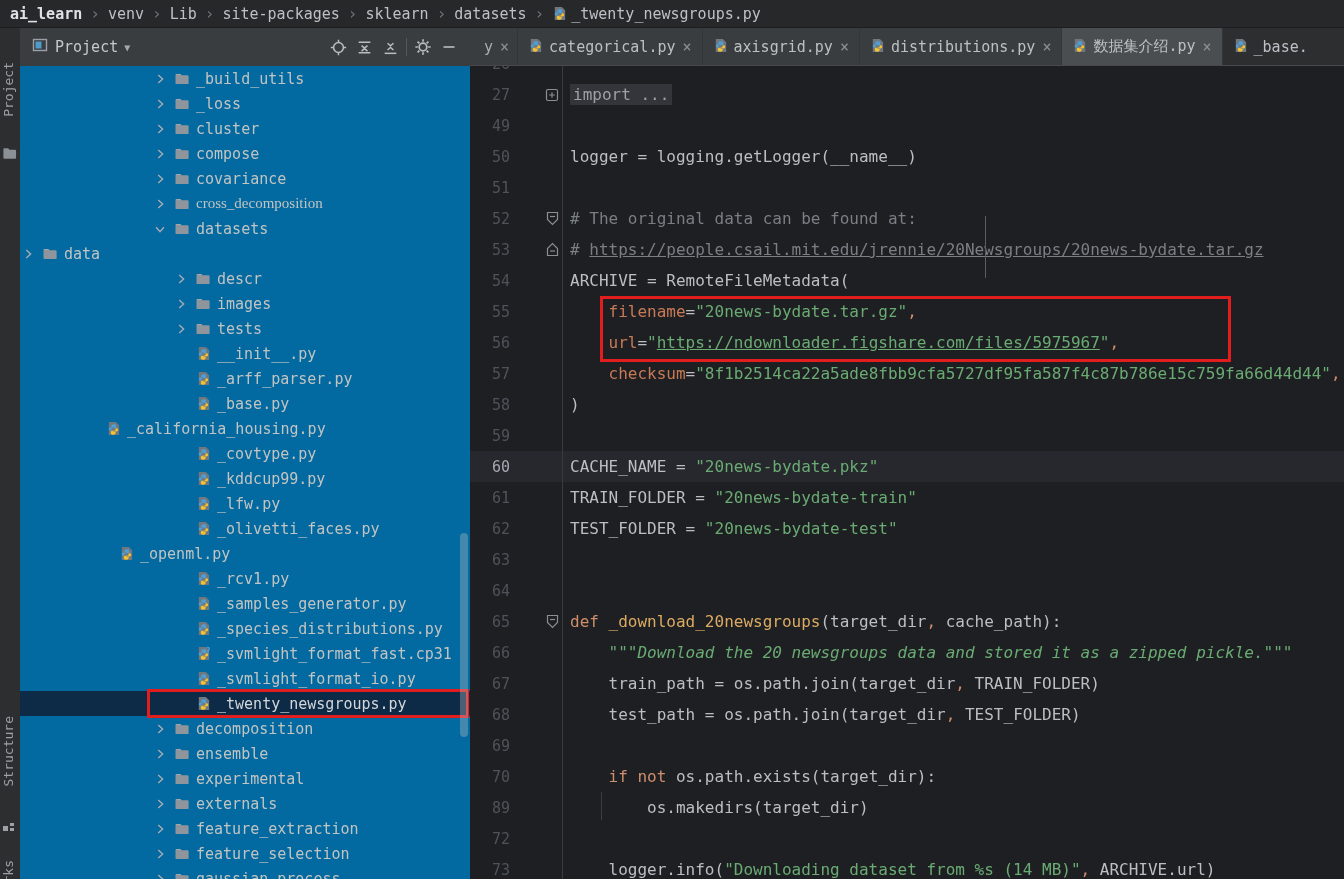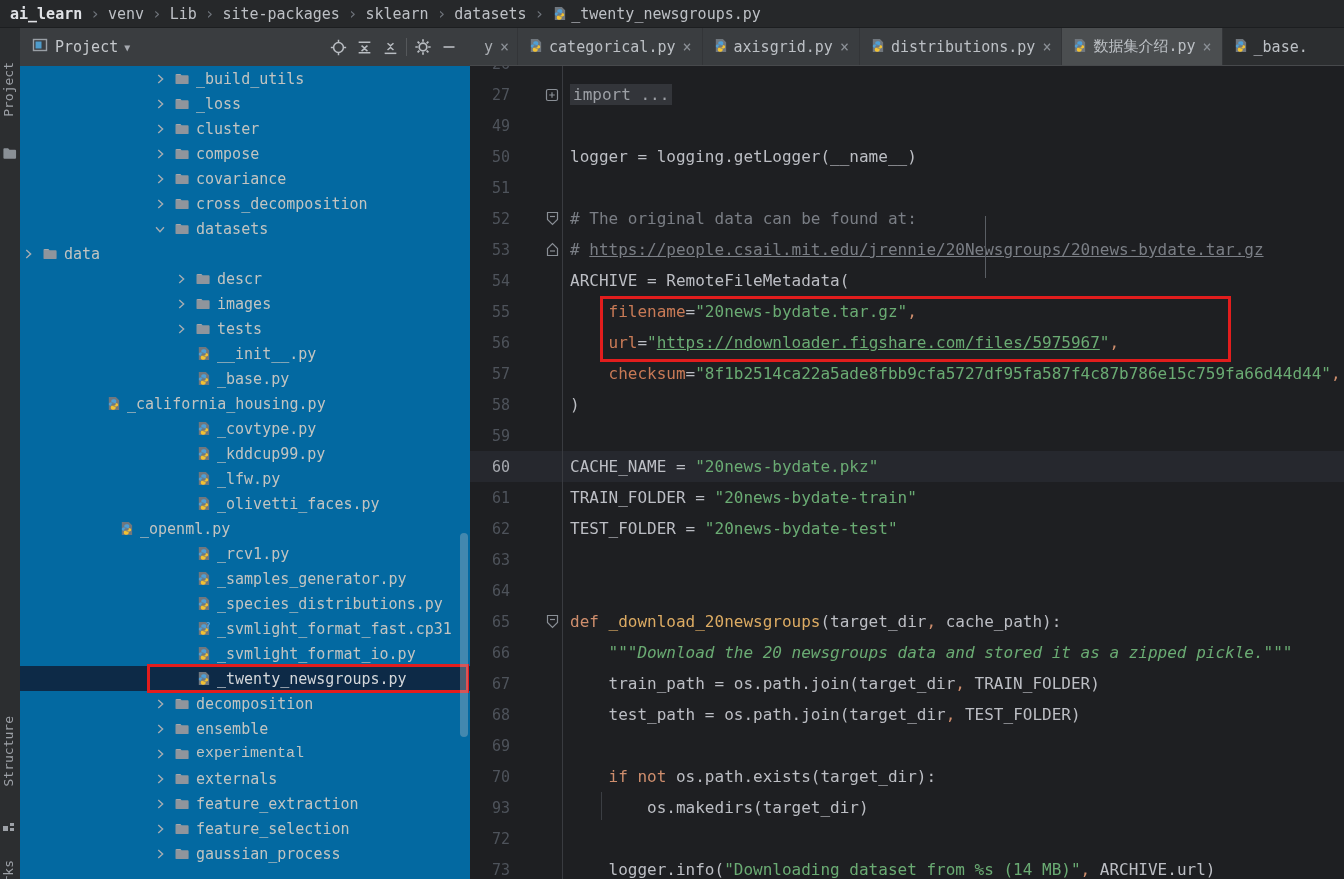--- a/index.html
+++ b/index.html
@@ -233,21 +233,21 @@
               </svg>
             </span>
             <span class="tico">
               <svg width="16" height="16" viewBox="0 0 16 16">
                 <path fill="#8f959c" d="M1.5 3.8c0-.5.4-.9.9-.9h3.8l1.5 1.4h6c.5 0 .9.4.9.9v7c0 .5-.4.9-.9.9H2.4c-.5 0-.9-.4-.9-.9z"></path>
                 <path fill="#aab0b6" d="M2.4 2.9h3.8l.8.8H2.4z"></path>
               </svg>
             </span>
             <span class="tlabel">covariance</span>
           </div>
-          <div class="trow" style="padding-left: 132px;">
+          <div class="trow" style="padding-left: 132px; font-family: Liberation Serif, serif;">
             <span class="tchev">
               <svg width="14" height="14" viewBox="0 0 16 16" fill="none" stroke="#a7adb3" stroke-width="1.6">
                 <path d="M6 3.5 11 8l-5 4.5"></path>
               </svg>
             </span>
             <span class="tico">
               <svg width="16" height="16" viewBox="0 0 16 16">
                 <path fill="#8f959c" d="M1.5 3.8c0-.5.4-.9.9-.9h3.8l1.5 1.4h6c.5 0 .9.4.9.9v7c0 .5-.4.9-.9.9H2.4c-.5 0-.9-.4-.9-.9z"></path>
                 <path fill="#aab0b6" d="M2.4 2.9h3.8l.8.8H2.4z"></path>
               </svg>
@@ -327,20 +327,31 @@
           <div class="trow" style="padding-left: 153px;">
             <span class="tchev"></span>
             <span class="tico">
               <svg width="15" height="15" viewBox="0 0 16 16">
   <path fill="#70777e" d="M3 1h7.5L14 4.5V15H3z"></path>
   <path fill="#4e9fd6" d="M7.9 3.4c-1.6 0-2.2.8-2.2 1.7v1.2h2.3v.5H4.8c-1 0-1.8.7-1.8 1.8s.8 1.8 1.8 1.8h.9V9.2c0-.8.7-1.5 1.6-1.5h2.2c.8 0 1.4-.6 1.4-1.4V5.1c0-.9-.6-1.7-1.9-1.7z"></path>
   <path fill="#f2c233" d="M8.1 14.6c1.6 0 2.2-.8 2.2-1.7v-1.2H8v-.5h3.2c1 0 1.8-.7 1.8-1.8s-.8-1.8-1.8-1.8h-.9v1.2c0 .8-.7 1.5-1.6 1.5H6.5c-.8 0-1.4.6-1.4 1.4v1.2c0 .9.6 1.7 2 1.7z"></path>
   </svg>
             </span>
             <span class="tlabel">__init__.py</span>
+          </div>
+          <div class="trow" style="padding-left: 153px;">
+            <span class="tchev"></span>
+            <span class="tico">
+              <svg width="15" height="15" viewBox="0 0 16 16">
+  <path fill="#70777e" d="M3 1h7.5L14 4.5V15H3z"></path>
+  <path fill="#4e9fd6" d="M7.9 3.4c-1.6 0-2.2.8-2.2 1.7v1.2h2.3v.5H4.8c-1 0-1.8.7-1.8 1.8s.8 1.8 1.8 1.8h.9V9.2c0-.8.7-1.5 1.6-1.5h2.2c.8 0 1.4-.6 1.4-1.4V5.1c0-.9-.6-1.7-1.9-1.7z"></path>
+  <path fill="#f2c233" d="M8.1 14.6c1.6 0 2.2-.8 2.2-1.7v-1.2H8v-.5h3.2c1 0 1.8-.7 1.8-1.8s-.8-1.8-1.8-1.8h-.9v1.2c0 .8-.7 1.5-1.6 1.5H6.5c-.8 0-1.4.6-1.4 1.4v1.2c0 .9.6 1.7 2 1.7z"></path>
+  </svg>
+            </span>
+            <span class="tlabel">_arff_parser.py</span>
           </div>
           <div class="trow" style="padding-left: 153px;">
             <span class="tchev"></span>
             <span class="tico">
               <svg width="15" height="15" viewBox="0 0 16 16">
   <path fill="#70777e" d="M3 1h7.5L14 4.5V15H3z"></path>
   <path fill="#4e9fd6" d="M7.9 3.4c-1.6 0-2.2.8-2.2 1.7v1.2h2.3v.5H4.8c-1 0-1.8.7-1.8 1.8s.8 1.8 1.8 1.8h.9V9.2c0-.8.7-1.5 1.6-1.5h2.2c.8 0 1.4-.6 1.4-1.4V5.1c0-.9-.6-1.7-1.9-1.7z"></path>
   <path fill="#f2c233" d="M8.1 14.6c1.6 0 2.2-.8 2.2-1.7v-1.2H8v-.5h3.2c1 0 1.8-.7 1.8-1.8s-.8-1.8-1.8-1.8h-.9v1.2c0 .8-.7 1.5-1.6 1.5H6.5c-.8 0-1.4.6-1.4 1.4v1.2c0 .9.6 1.7 2 1.7z"></path>
   </svg>
             </span>
@@ -501,21 +512,21 @@
               </svg>
             </span>
             <span class="tico">
               <svg width="16" height="16" viewBox="0 0 16 16">
                 <path fill="#8f959c" d="M1.5 3.8c0-.5.4-.9.9-.9h3.8l1.5 1.4h6c.5 0 .9.4.9.9v7c0 .5-.4.9-.9.9H2.4c-.5 0-.9-.4-.9-.9z"></path>
                 <path fill="#aab0b6" d="M2.4 2.9h3.8l.8.8H2.4z"></path>
               </svg>
             </span>
             <span class="tlabel">ensemble</span>
           </div>
-          <div class="trow" style="padding-left: 132px; font-family: Liberation Mono, monospace;">
+          <div class="trow" style="padding-left: 132px;">
             <span class="tchev">
               <svg width="14" height="14" viewBox="0 0 16 16" fill="none" stroke="#a7adb3" stroke-width="1.6">
                 <path d="M6 3.5 11 8l-5 4.5"></path>
               </svg>
             </span>
             <span class="tico">
               <svg width="16" height="16" viewBox="0 0 16 16">
                 <path fill="#8f959c" d="M1.5 3.8c0-.5.4-.9.9-.9h3.8l1.5 1.4h6c.5 0 .9.4.9.9v7c0 .5-.4.9-.9.9H2.4c-.5 0-.9-.4-.9-.9z"></path>
                 <path fill="#aab0b6" d="M2.4 2.9h3.8l.8.8H2.4z"></path>
               </svg>
@@ -664,21 +675,21 @@
             <div class="crow"><span class="lnum">64</span><span class="gmark"></span><span class="codeln"></span></div>
             <div class="crow"><span class="lnum">65</span><span class="gmark"><svg width="13" height="15" viewBox="0 0 13 15" fill="none" stroke="#8a8f96" stroke-width="1.2">
                   <path d="M1.5 1.5h10v7l-5 5-5-5z"></path>
                   <path d="M4 5.5h5"></path>
                 </svg></span><span class="codeln"><span class="k">def </span><span class="fn">_download_20newsgroups</span><span class="d">(target_dir</span><span class="p">,</span><span class="d"> cache_path):</span></span></div>
             <div class="crow"><span class="lnum">66</span><span class="gmark"></span><span class="codeln"><span class="d">    </span><span class="ds">"""Download the 20 newsgroups data and stored it as a zipped pickle."""</span></span></div>
             <div class="crow"><span class="lnum">67</span><span class="gmark"></span><span class="codeln"><span class="d">    train_path = os.path.join(target_dir</span><span class="p">,</span><span class="d"> TRAIN_FOLDER)</span></span></div>
             <div class="crow"><span class="lnum">68</span><span class="gmark"></span><span class="codeln"><span class="d">    test_path = os.path.join(target_dir</span><span class="p">,</span><span class="d"> TEST_FOLDER)</span></span></div>
             <div class="crow"><span class="lnum">69</span><span class="gmark"></span><span class="codeln"></span></div>
             <div class="crow"><span class="lnum">70</span><span class="gmark"></span><span class="codeln"><span class="d">    </span><span class="k">if not </span><span class="d">os.path.exists(target_dir):</span></span></div>
-            <div class="crow"><span class="lnum">93</span><span class="gmark"></span><span class="codeln"><span class="d">        os.makedirs(target_dir)</span></span></div>
+            <div class="crow"><span class="lnum">89</span><span class="gmark"></span><span class="codeln"><span class="d">        os.makedirs(target_dir)</span></span></div>
             <div class="crow"><span class="lnum">72</span><span class="gmark"></span><span class="codeln"></span></div>
             <div class="crow"><span class="lnum">73</span><span class="gmark"></span><span class="codeln"><span class="d">    logger.info(</span><span class="s">"Downloading dataset from %s (14 MB)"</span><span class="p">,</span><span class="d"> ARCHIVE.url)</span></span></div>
           </div>
         <div class="fold-connector"></div>
         <div class="indent-guide"></div>
         <div class="ed-redbox"></div>
       </div>
     </div>
   </div>
 </div>

